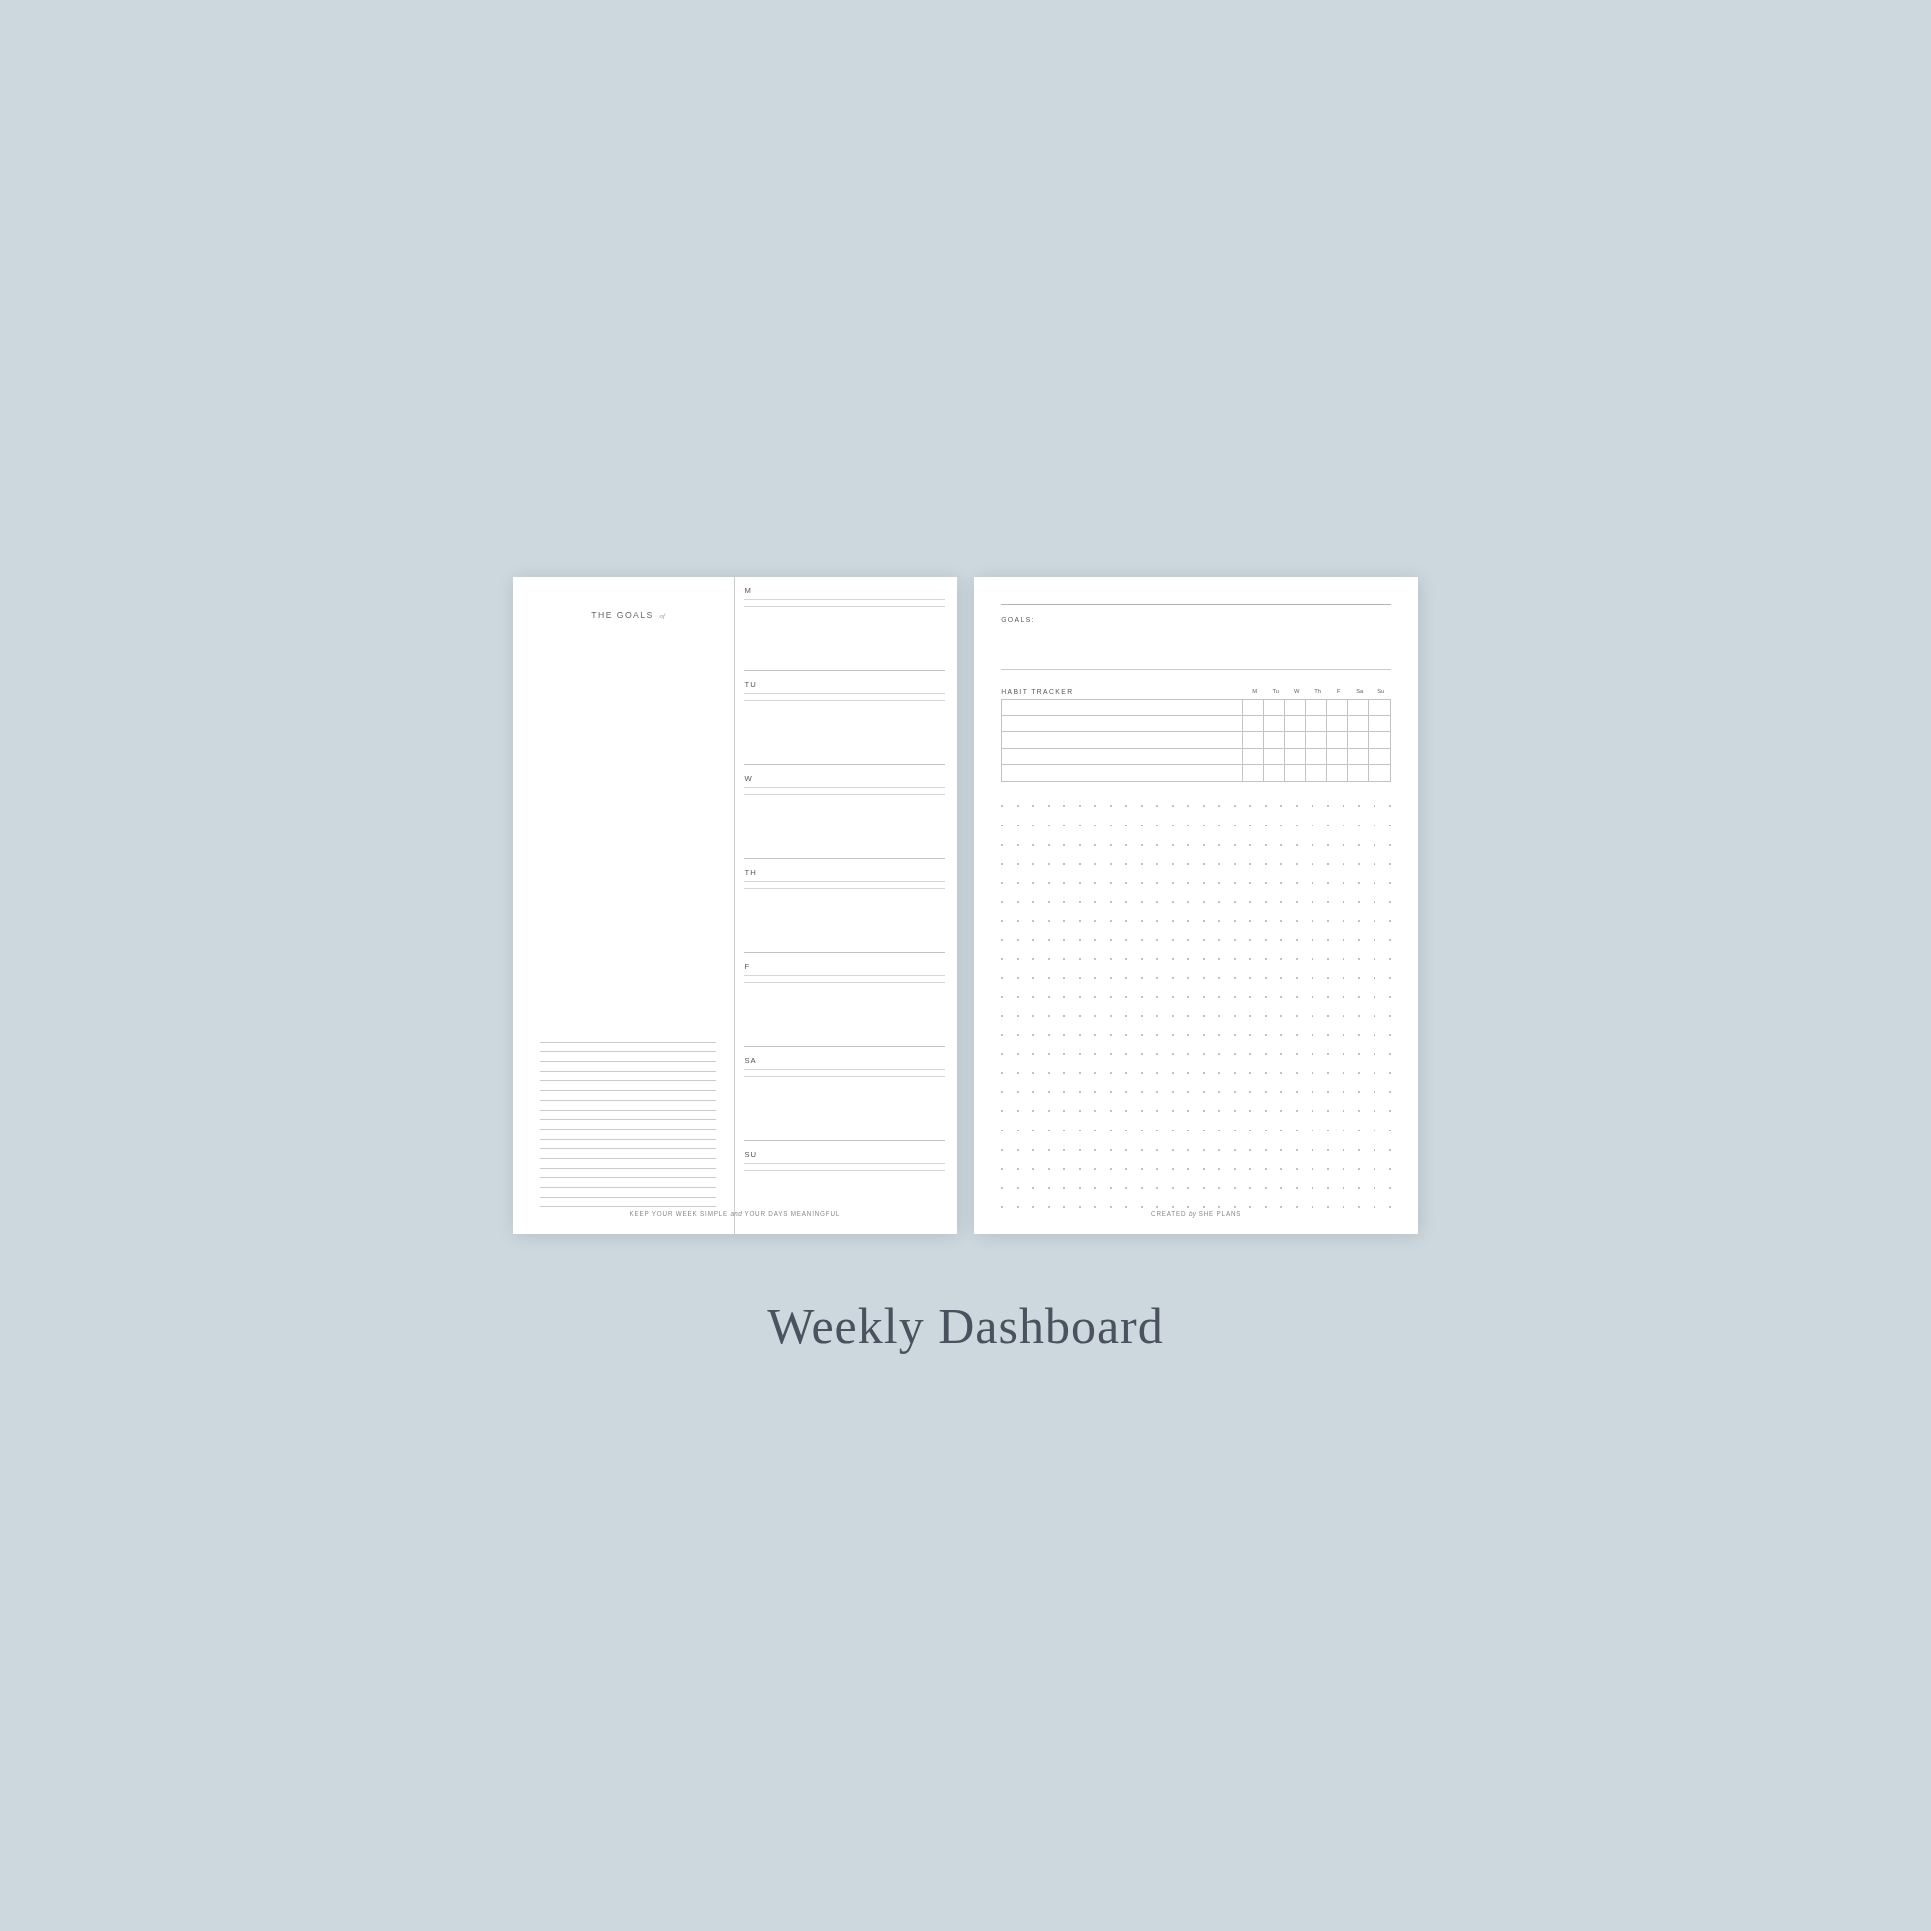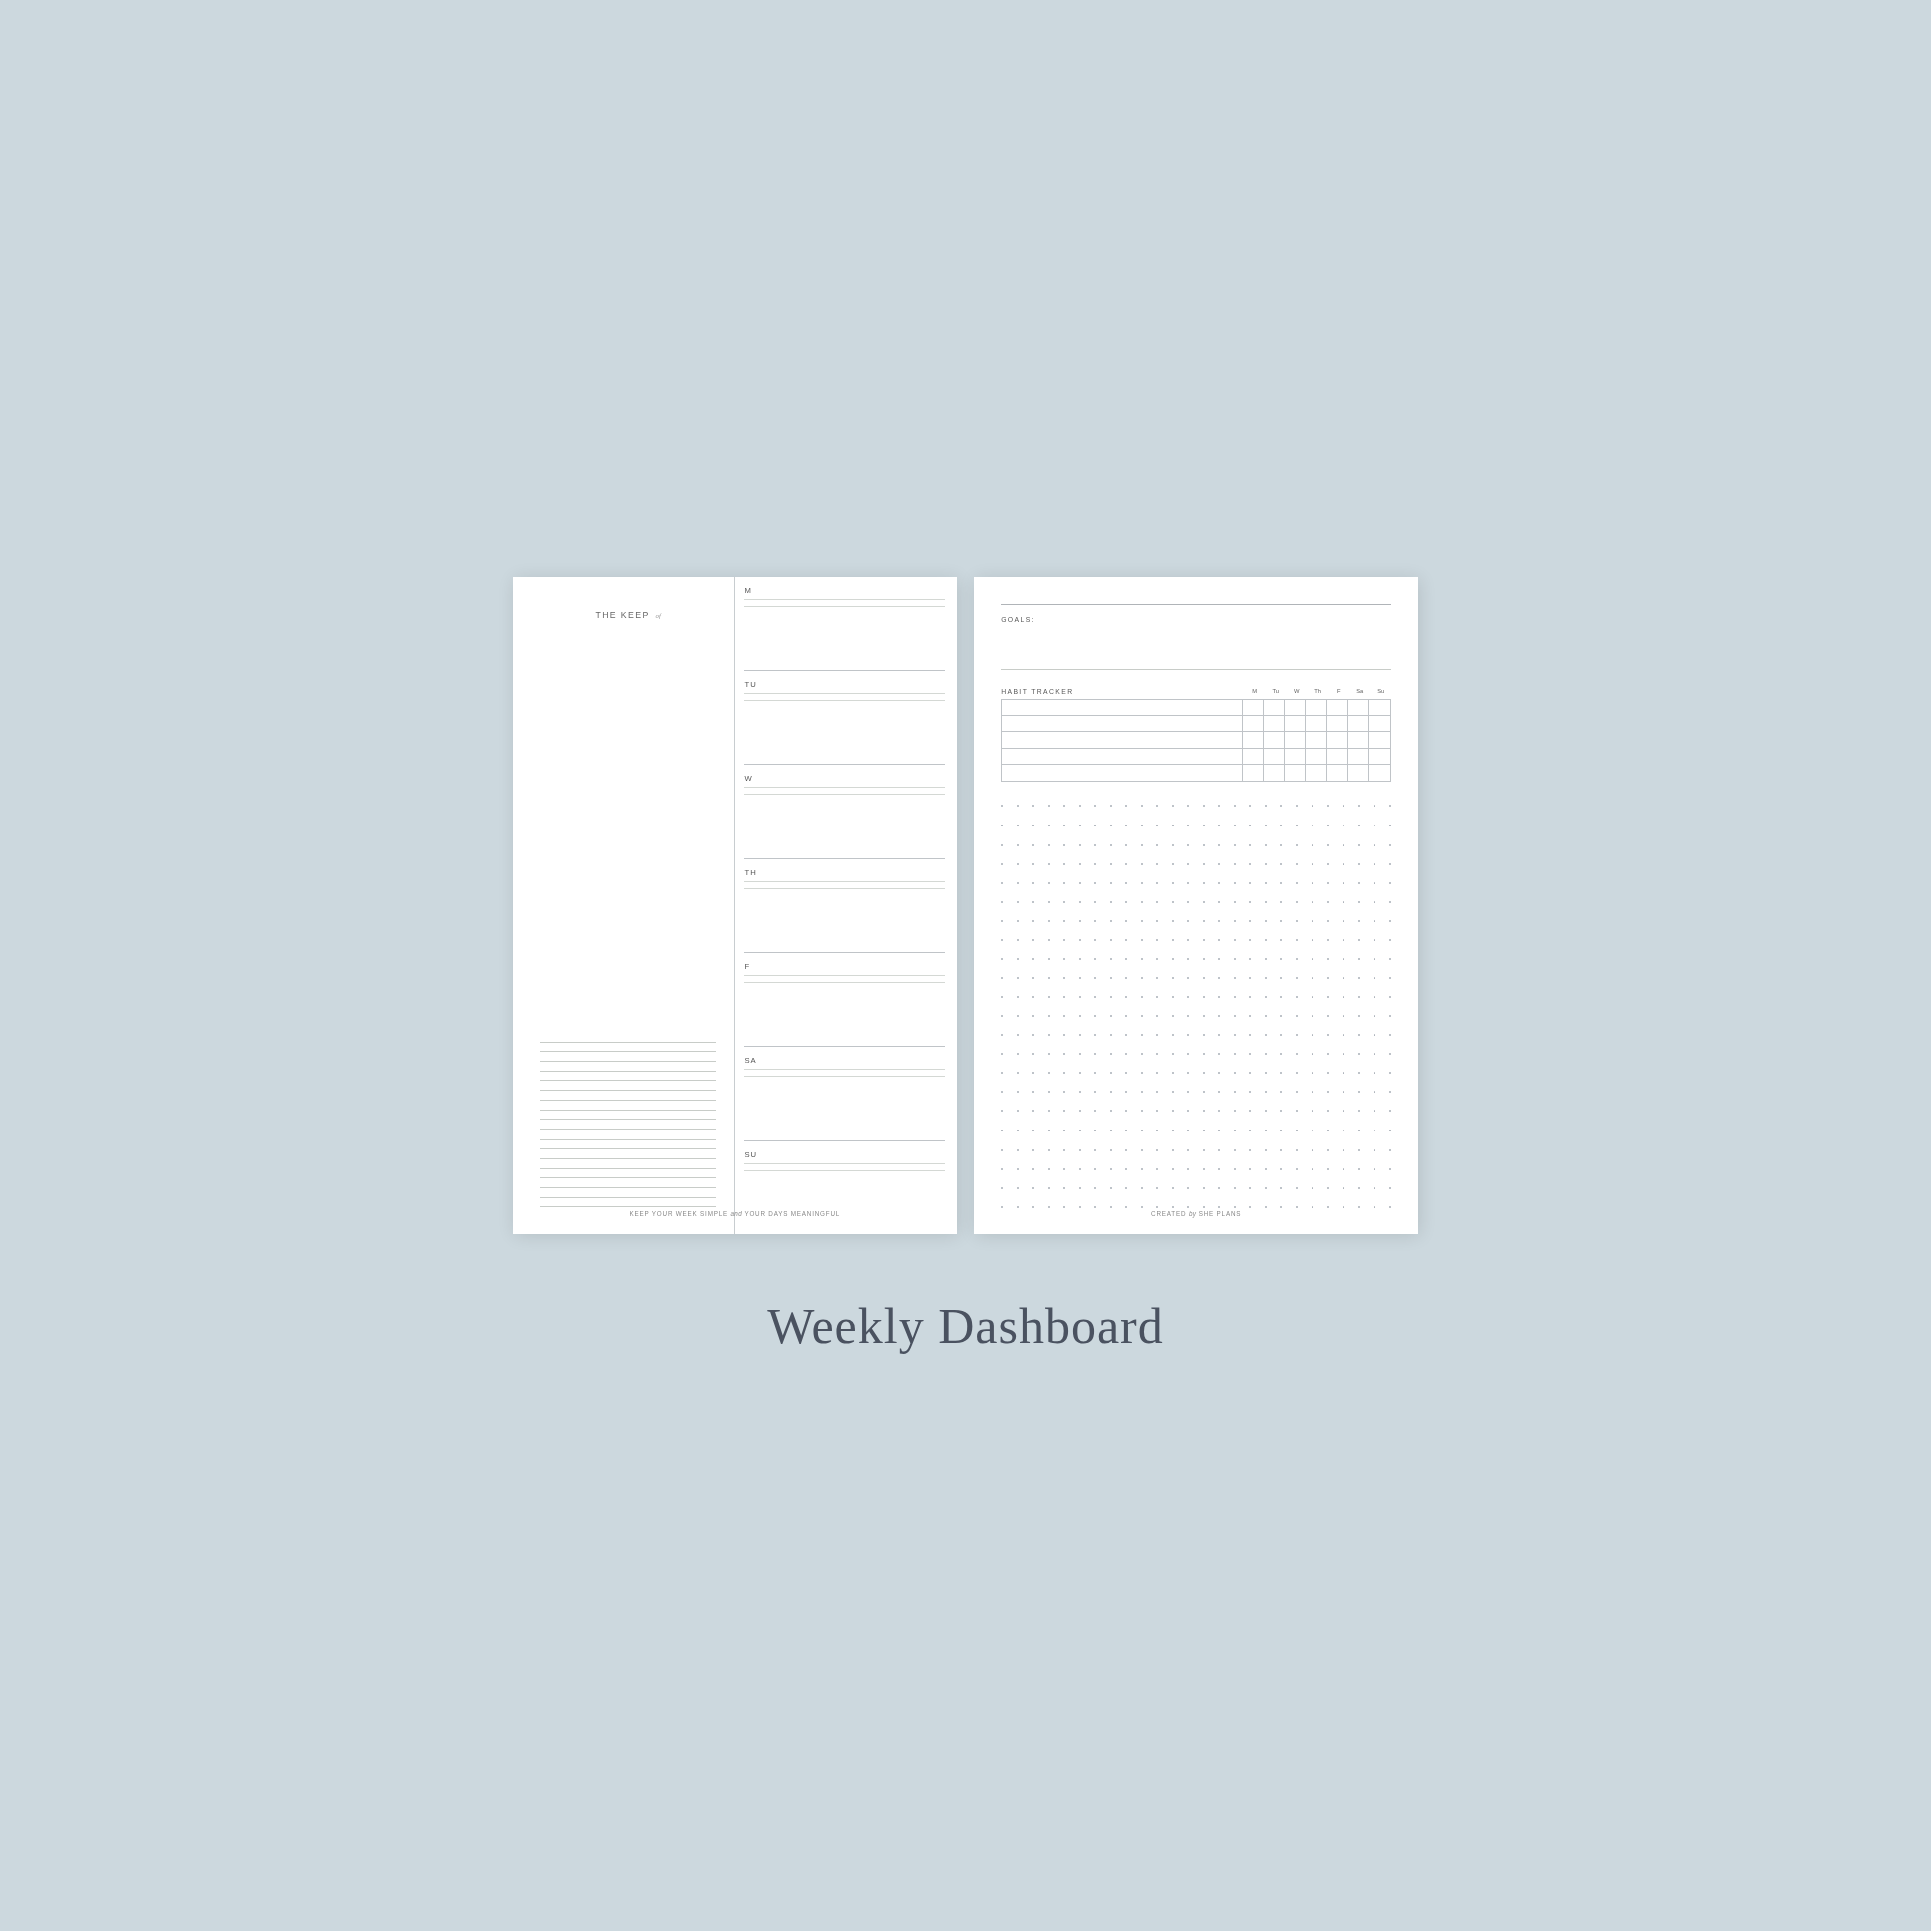--- a/index.html
+++ b/index.html
@@ -273,21 +273,21 @@
     }
   </style>
 </head>
 <body>
 
 <div class="pages-container">
 
   <div class="left-page page">
     <div class="left-sidebar">
       <div class="week-header">
-        <span class="week-title">THE KEEP</span>
+        <span class="week-title">THE GOALS</span>
         <span class="week-of-text">of</span>
       </div>
 
       <div class="sidebar-line-group" id="sidebar-lines-container">
       <div class="sidebar-line"></div>
           <div class="sidebar-line"></div>
           <div class="sidebar-line"></div>
           <div class="sidebar-line"></div>
           <div class="sidebar-line"></div>
           <div class="sidebar-line"></div>

